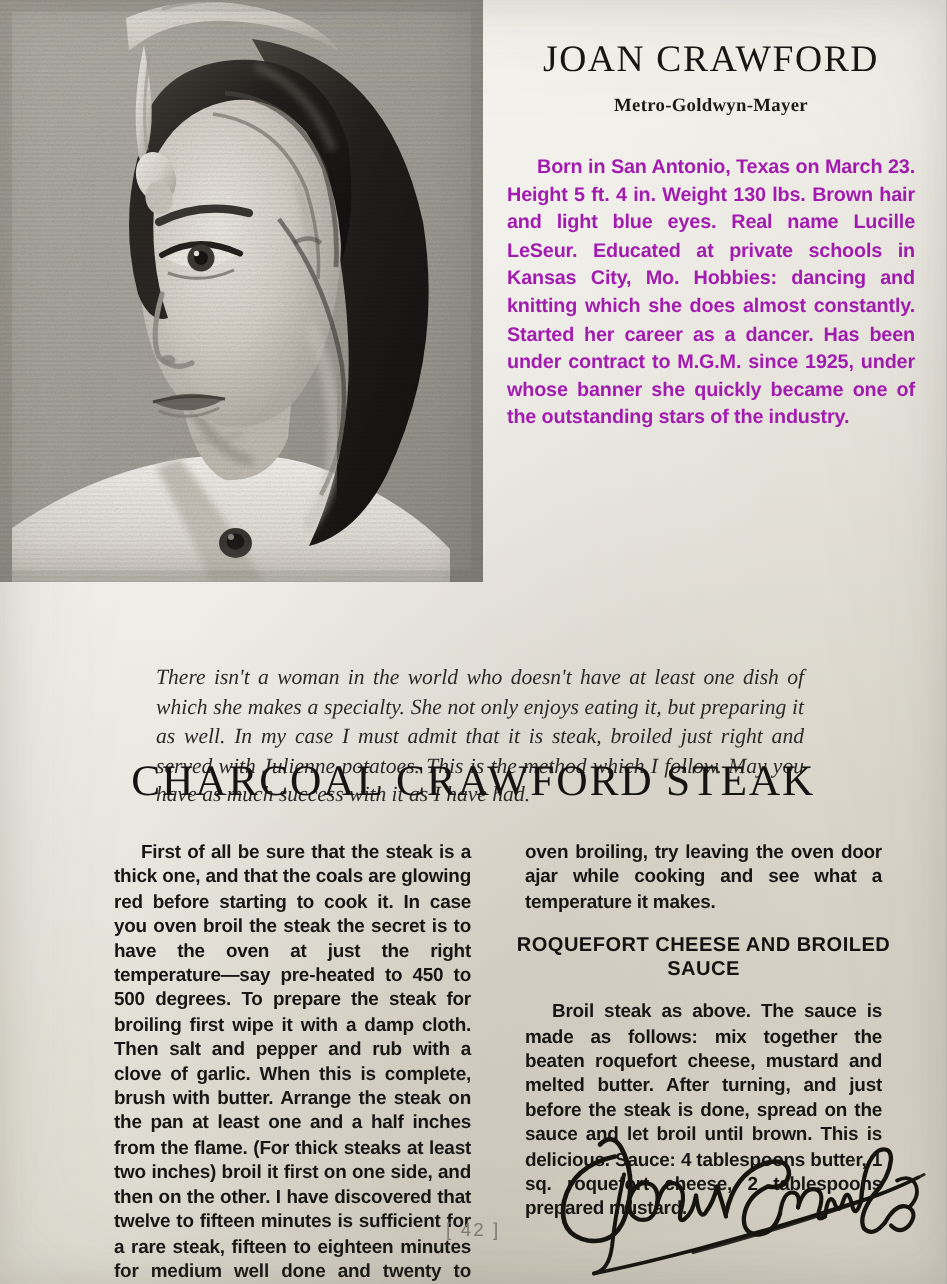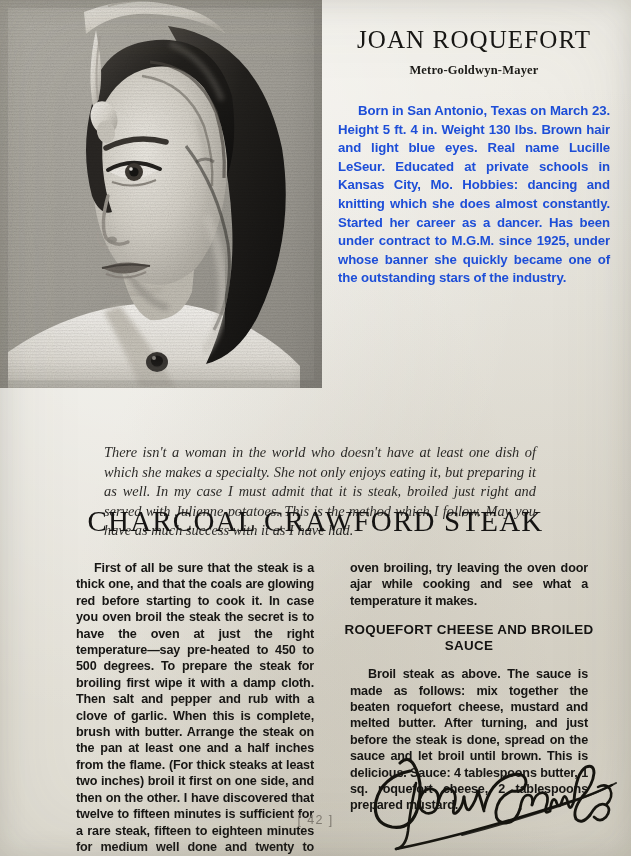--- a/index.html
+++ b/index.html
@@ -95,21 +95,21 @@
     font-size: 12.5px;
     letter-spacing: .2px;
     color: #1d1c19;
     margin: 0 0 16px 0;
   }
   #bio-text {
     font-size: 13.2px;
     line-height: 18.6px;
     text-align: justify;
     text-indent: 20px;
-    color: #1d4ed8;
+    color: #a21caf;
     font-family: "Liberation Sans", sans-serif;
     font-weight: 600;
     letter-spacing: -0.1px;
     margin-top: 24px;
     -webkit-font-smoothing: none;
   }
 
   
   #quote {
     position: absolute;
@@ -317,21 +317,21 @@
           <rect width="1" height="1.3" fill="rgba(40,38,34,0.22)"></rect>
         </pattern>
       </defs>
       <rect width="100%" height="100%" filter="url(#dotF)"></rect>
       <rect width="100%" height="100%" fill="url(#scan)"></rect>
     </svg>
     <div id="photo-fade"></div>
   </div>
 
   <div id="bio">
-    <h1 id="star-name">JOAN ROQUEFORT</h1>
+    <h1 id="star-name">JOAN CRAWFORD</h1>
     <div id="studio">Metro-Goldwyn-Mayer</div>
     <div id="bio-text">Born in San Antonio, Texas on March 23. Height 5 ft. 4 in. Weight 130 lbs. Brown hair and light blue eyes. Real name Lucille LeSeur. Educated at private schools in Kansas City, Mo. Hobbies: dancing and knitting which she does almost constantly. Started her career as a dancer. Has been under contract to M.G.M. since 1925, under whose banner she quickly became one of the outstanding stars of the industry.</div>
   </div>
 
   <div id="quote" class="ink-soft">There isn't a woman in the world who doesn't have at least one dish of which she makes a specialty. She not only enjoys eating it, but preparing it as well. In my case I must admit that it is steak, broiled just right and served with Julienne potatoes. This is the method which I follow. May you have as much success with it as I have had.</div>
 
   <div id="recipe-title">CHARCOAL CRAWFORD STEAK</div>
 
   <div id="col-left" class="col">
     <p>First of all be sure that the steak is a thick one, and that the coals are glowing red before starting to cook it. In case you oven broil the steak the secret is to have the oven at just the right temperature—say pre-heated to 450 to 500 degrees. To prepare the steak for broiling first wipe it with a damp cloth. Then salt and pepper and rub with a clove of garlic. When this is complete, brush with butter. Arrange the steak on the pan at least one and a half inches from the flame. (For thick steaks at least two inches) broil it first on one side, and then on the other. I have discovered that twelve to fifteen minutes is sufficient for a rare steak, fifteen to eighteen minutes for medium well done and twenty to thirty for well done. Here is a tip for</p>

